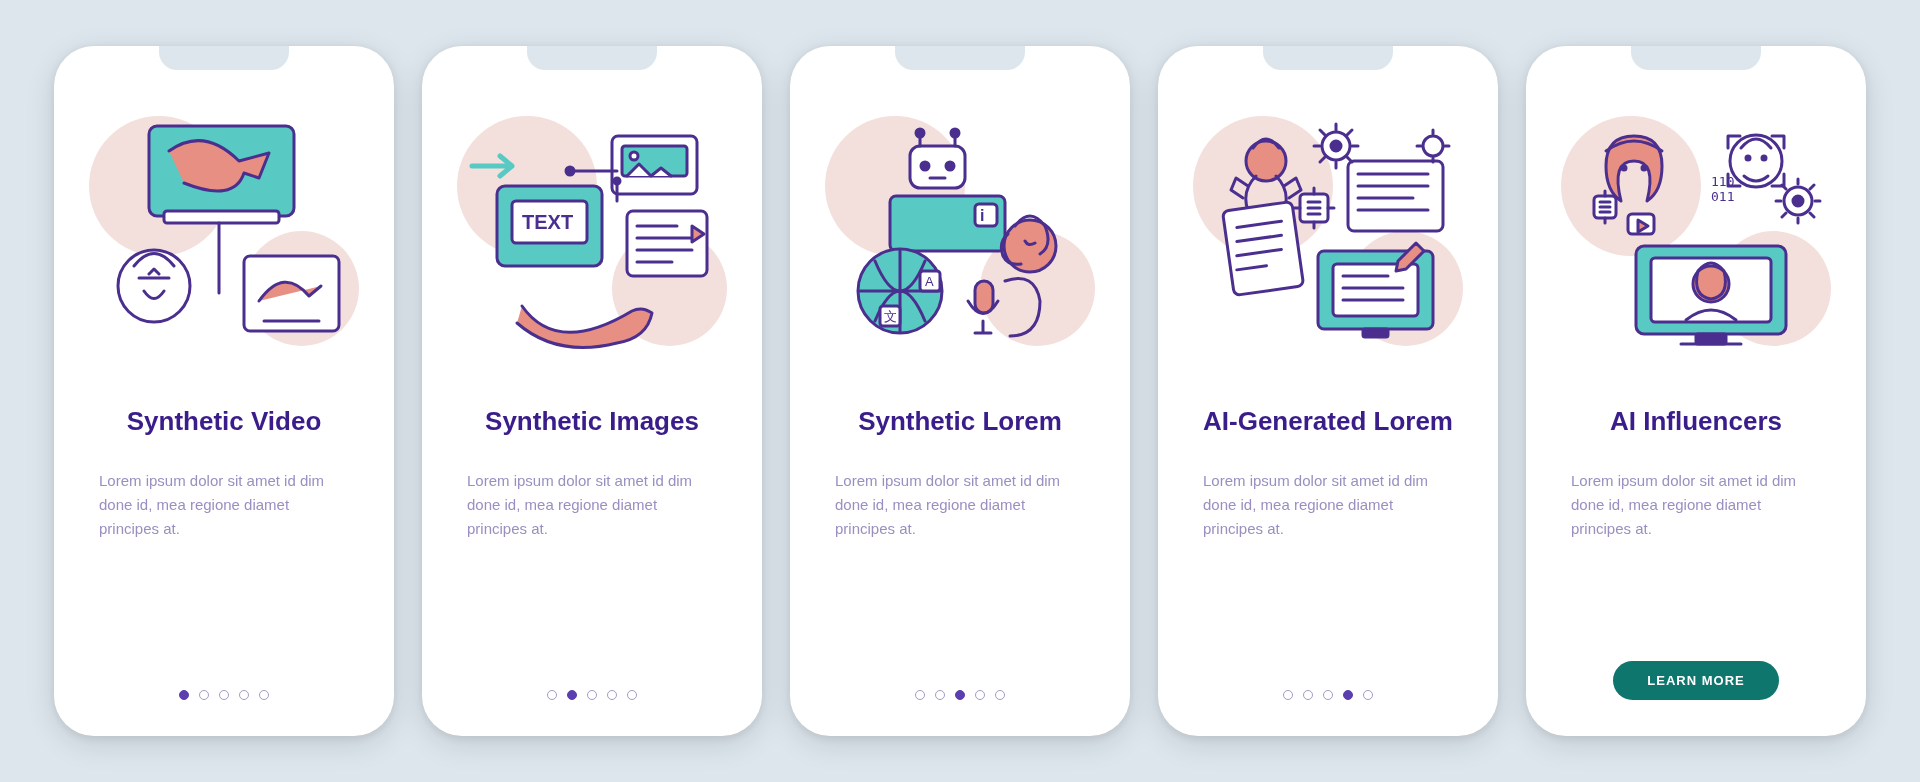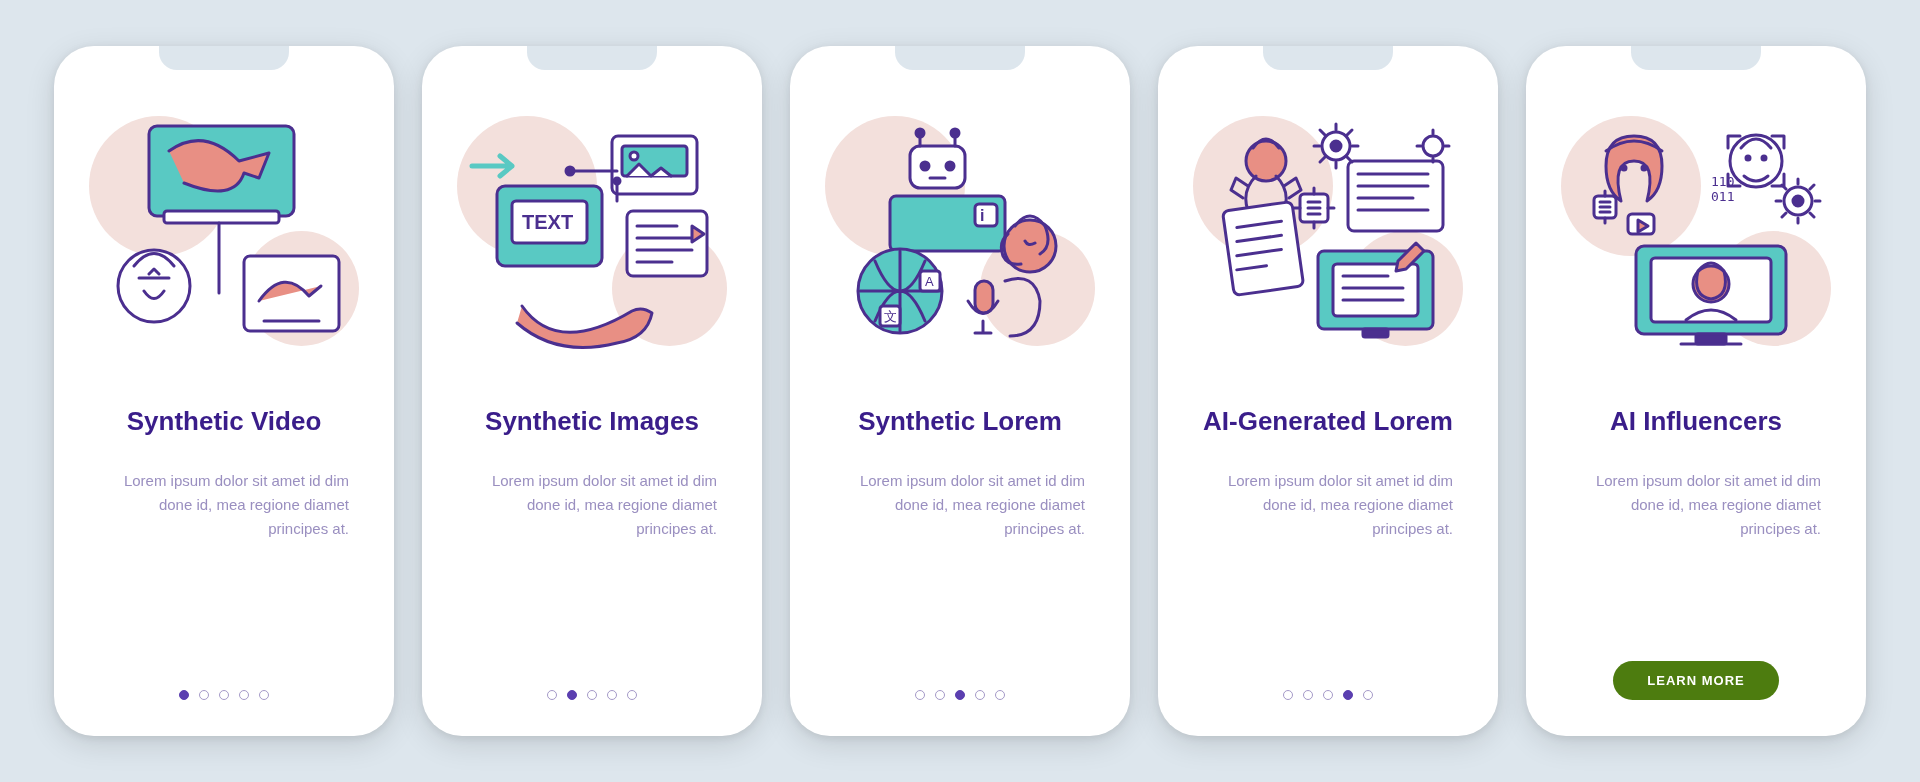--- a/index.html
+++ b/index.html
@@ -62,21 +62,21 @@
     font-weight: 700;
     color: #3a1d8a;
     text-align: left;
     margin-top: 40px;
     line-height: 1.2;
   }
   .card-body {
     font-size: 15px;
     font-weight: 400;
     color: #9a8fc0;
-    text-align: right;
+    text-align: left;
     margin-top: 32px;
     line-height: 1.6;
     max-width: 250px;
   }
   .pager {
     display: flex;
     gap: 10px;
     margin-top: auto;
     align-items: center;
     justify-content: center;
@@ -87,21 +87,21 @@
     border-radius: 50%;
     border: 1.5px solid #a59ac8;
     background: transparent;
   }
   .dot.active {
     background: #5b3fb0;
     border-color: #5b3fb0;
   }
   .cta-btn {
     margin-top: auto;
-    background: #4d7c0f;
+    background: #0f766e;
     color: #ffffff;
     font-size: 13px;
     font-weight: 700;
     letter-spacing: 1px;
     border: none;
     border-radius: 999px;
     padding: 12px 34px;
     cursor: pointer;
   }
 </style>

